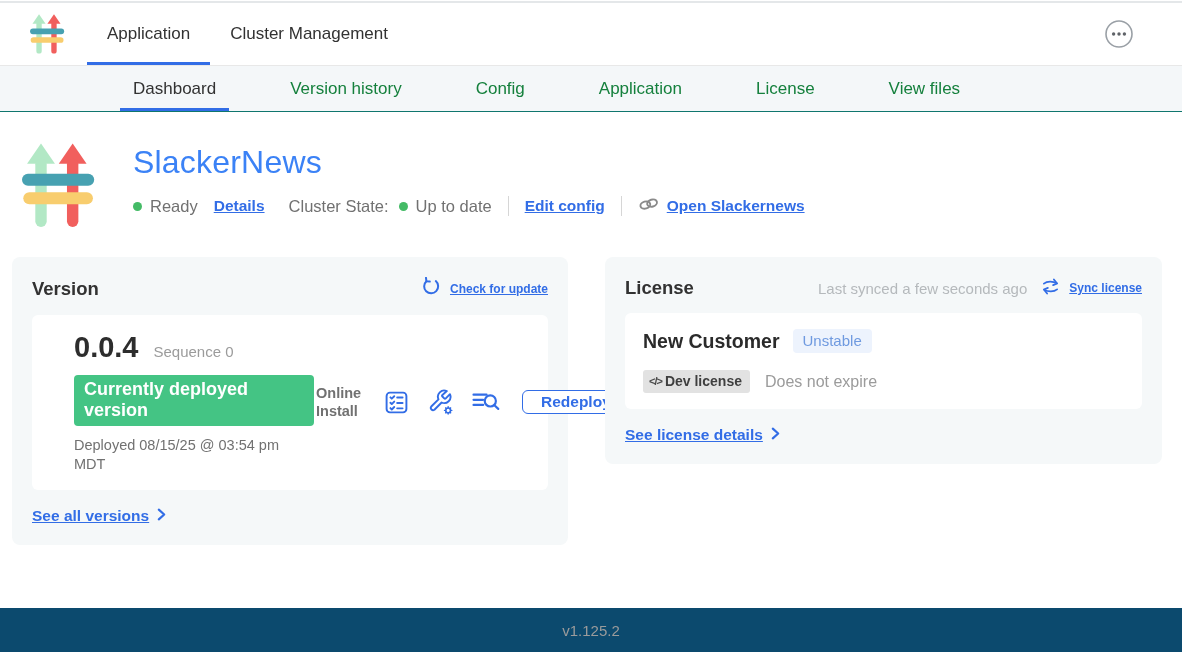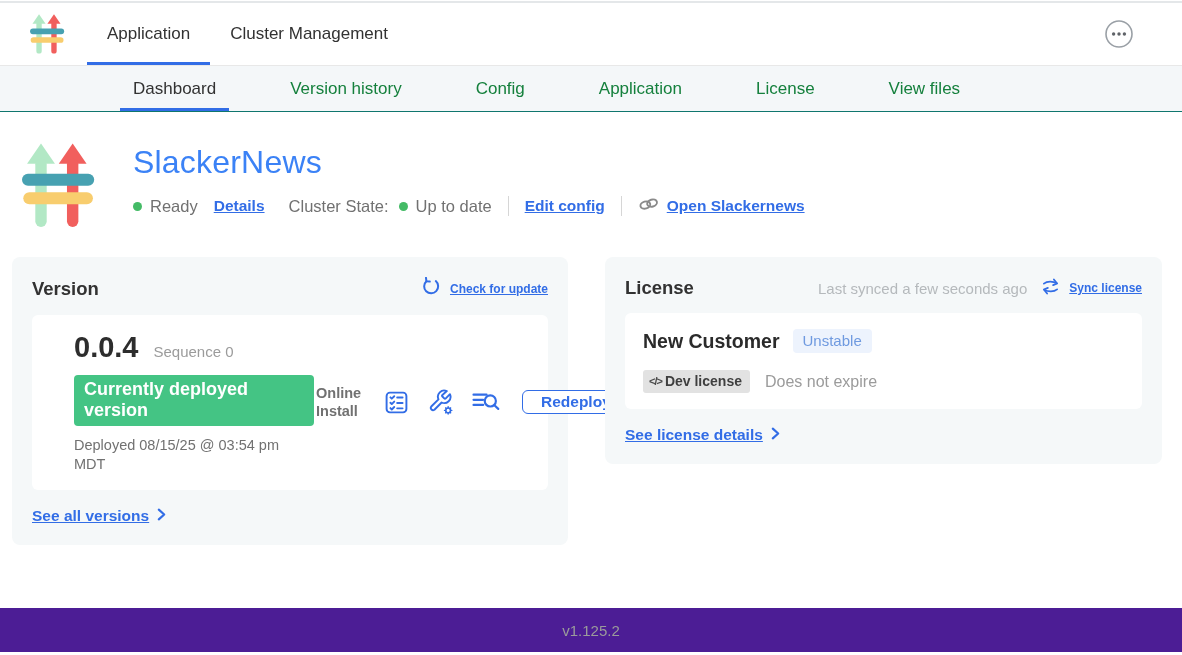--- a/index.html
+++ b/index.html
@@ -69,21 +69,21 @@
 
   .license-name-row { display:flex; align-items:center; }
   .customer-name { font-size:19.5px; font-weight:600; color:#2b2b2b; }
   .channel-badge { margin-left:13px; background:#edf3fd; color:#6f9ae0; font-size:15px; padding:3px 10px 4px; border-radius:4px; }
   .license-meta-row { display:flex; align-items:center; margin-top:17px; }
   .type-badge { background:#e2e2e2; color:#3f3f3f; font-size:14px; font-weight:600; padding:3px 8px 4px 6px; border-radius:3px; display:inline-flex; align-items:center; gap:3px; }
   .code-glyph { font-size:11px; font-weight:bold; letter-spacing:-1px; color:#4a4a4a; }
   .expiry { margin-left:15px; color:#9b9b9b; font-size:16px; }
 
   
-  footer { height:44px; margin-bottom:3px; background:#4c1d95; display:flex; align-items:center; justify-content:center; color:#9b9b9b; font-size:15px; }
+  footer { height:44px; margin-bottom:3px; background:#0c4a6e; display:flex; align-items:center; justify-content:center; color:#9b9b9b; font-size:15px; }
 </style>
 </head>
 <body>
 
 <div class="page">
   <div class="top-strip"></div>
 
   <header class="topnav">
     <span>
       <svg class="logo-sm" viewBox="0 0 60 72">

